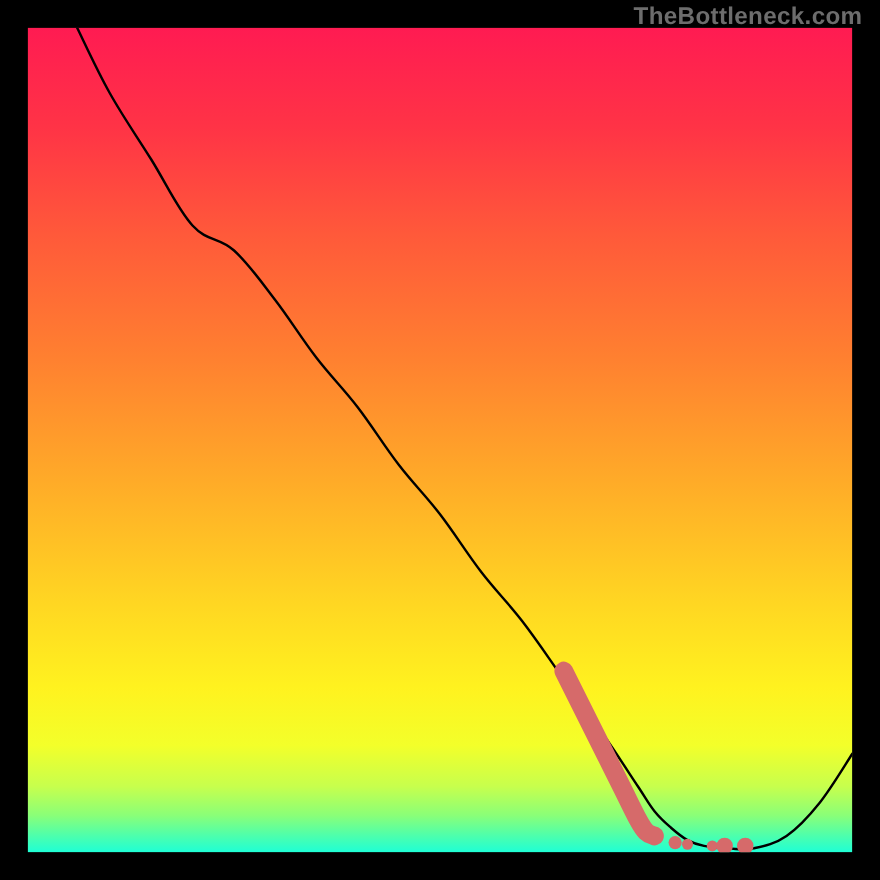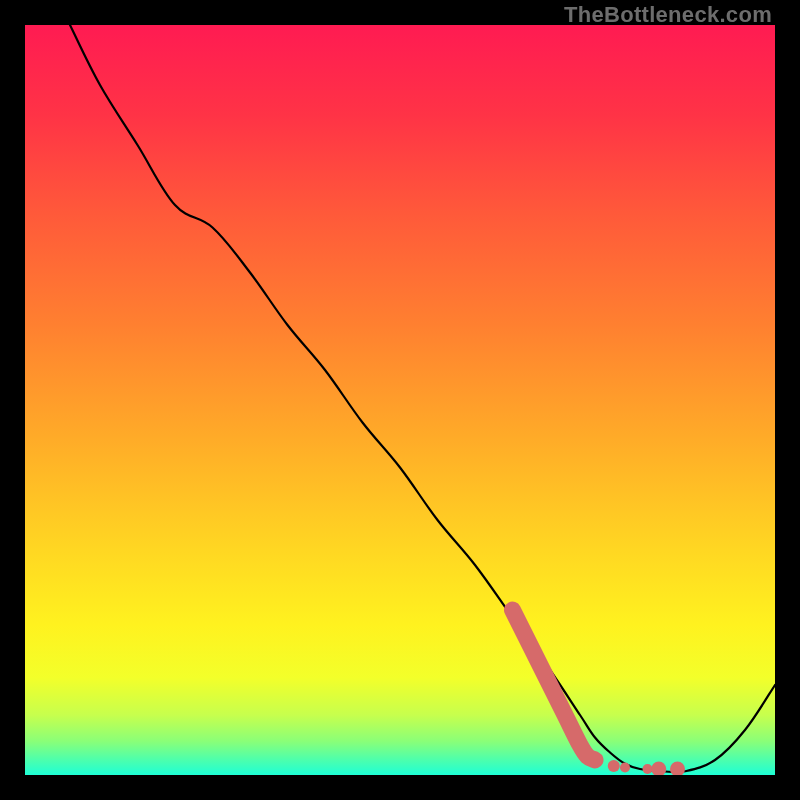--- a/index.html
+++ b/index.html
@@ -35,21 +35,21 @@
     position: absolute;
     left: 0;
     top: 0;
     width: 750px;
     height: 750px;
     display: block;
   }
   .watermark {
     position: absolute;
     top: 2px;
-    right: 28px;
+    right: 16px;
     font-family: Arial, Helvetica, sans-serif;
     font-size: 22px;
     font-weight: 600;
     color: #6d6d6d;
     letter-spacing: 0.3px;
     user-select: none;
   }
 </style>
 </head>
 <body>

